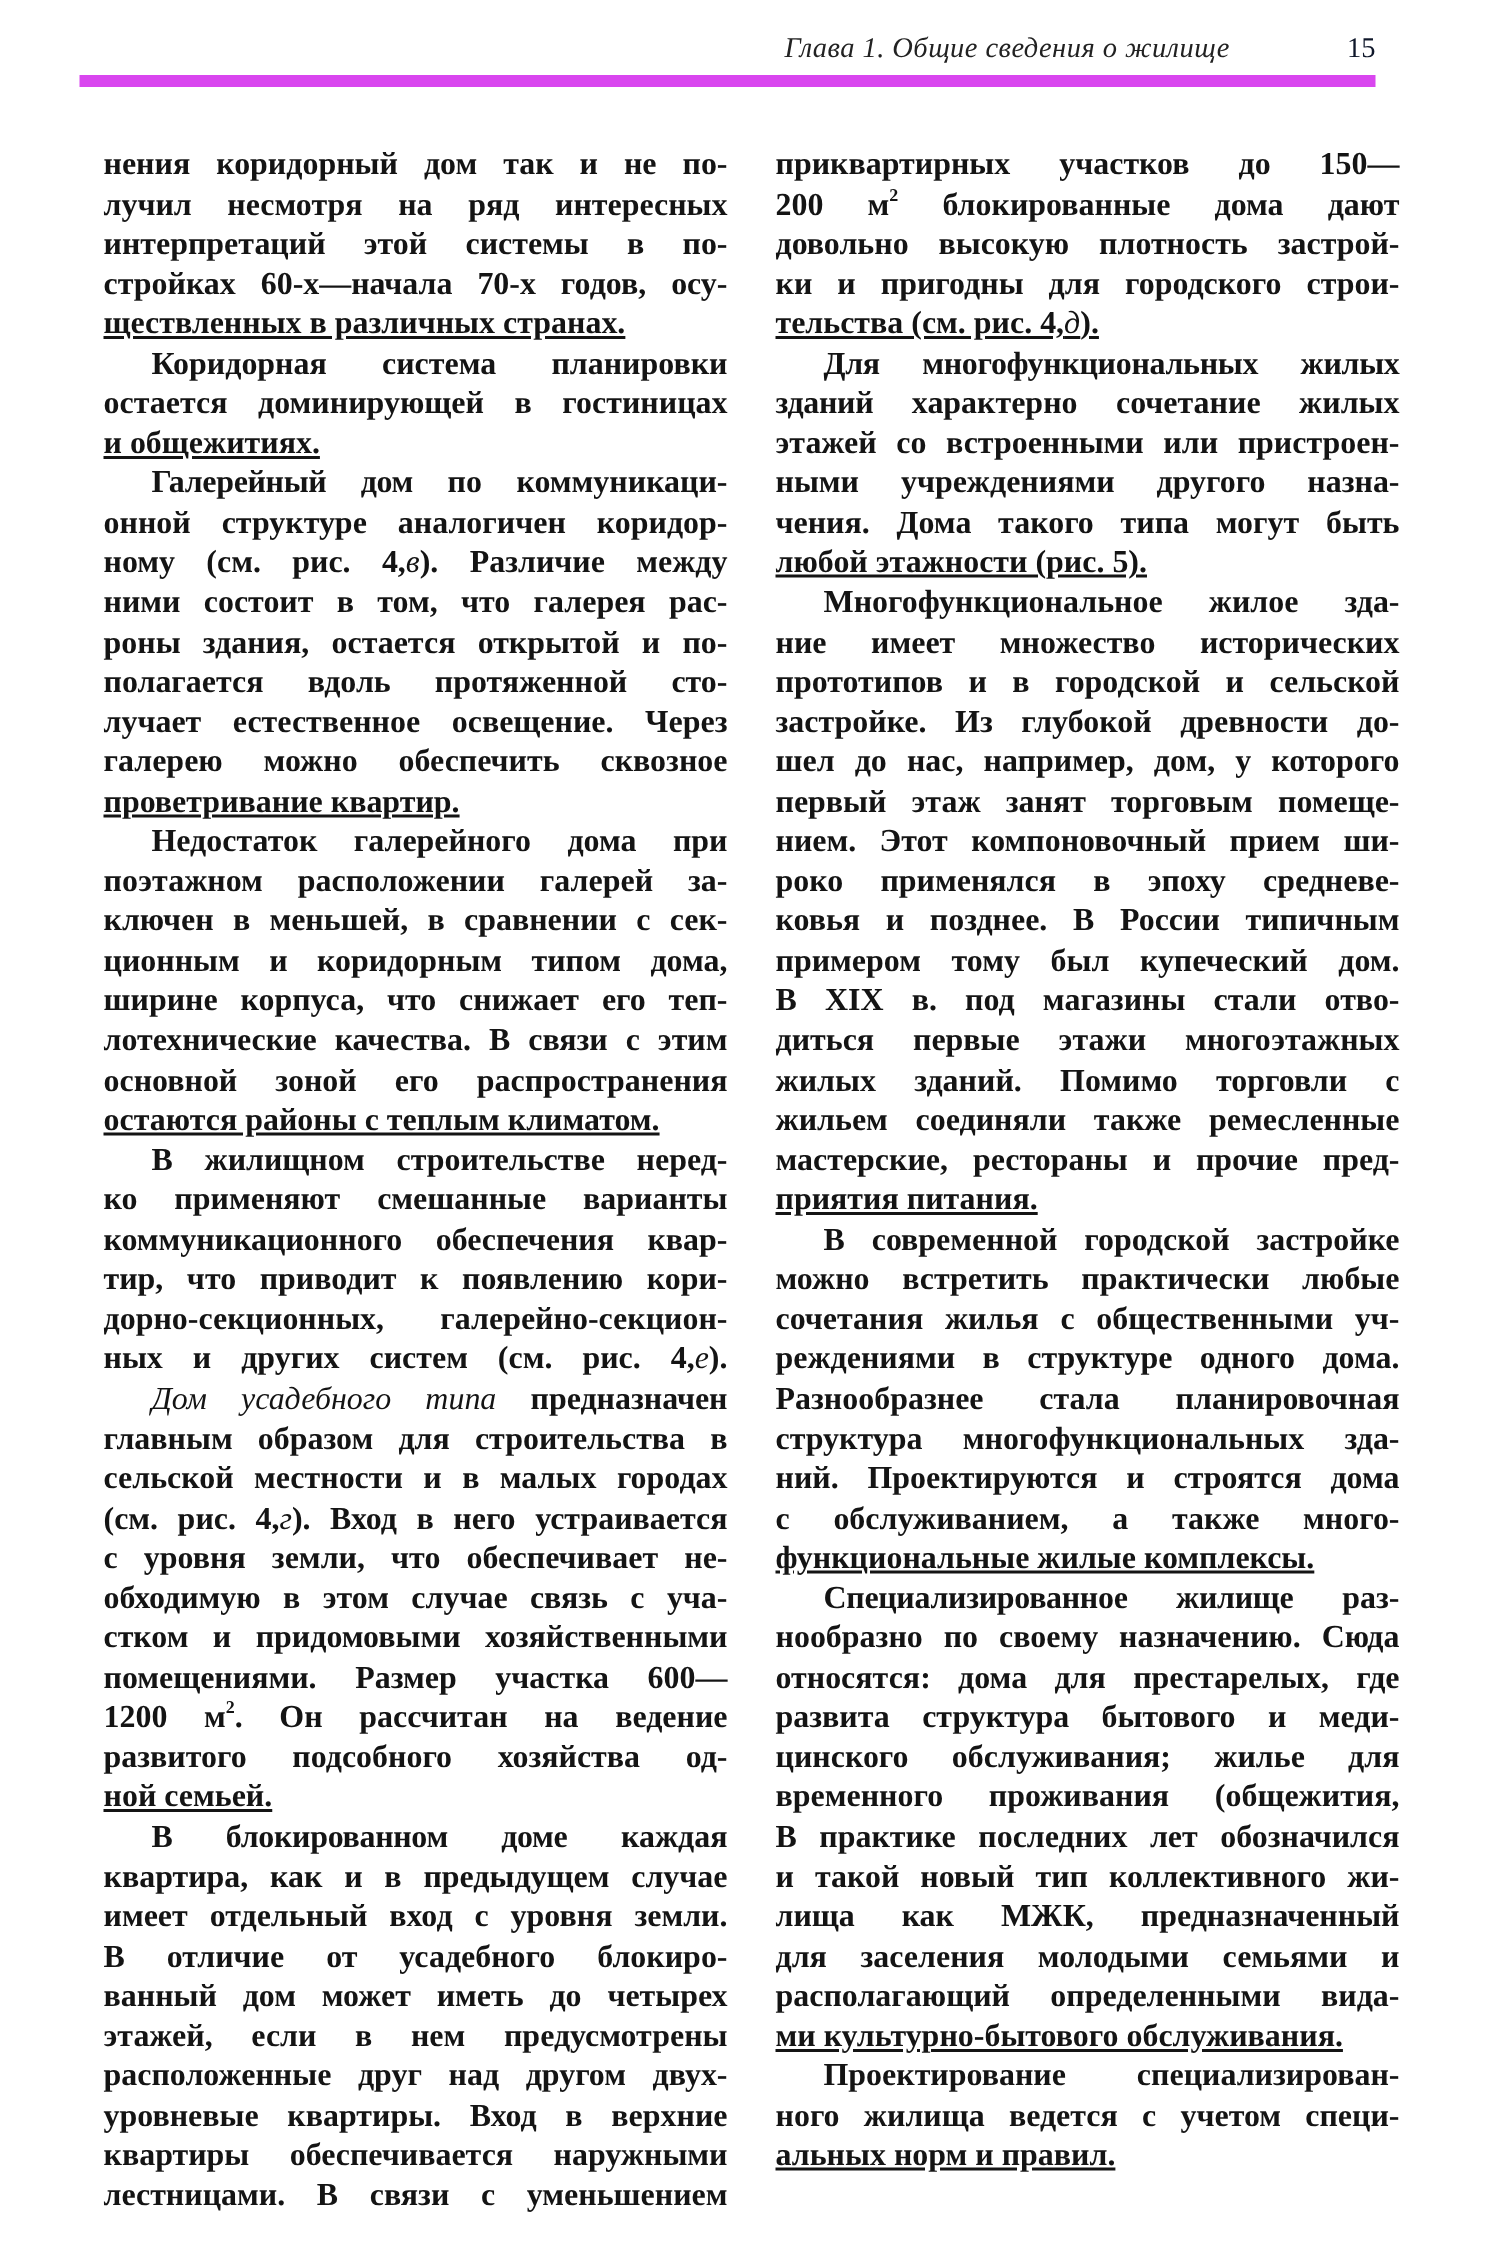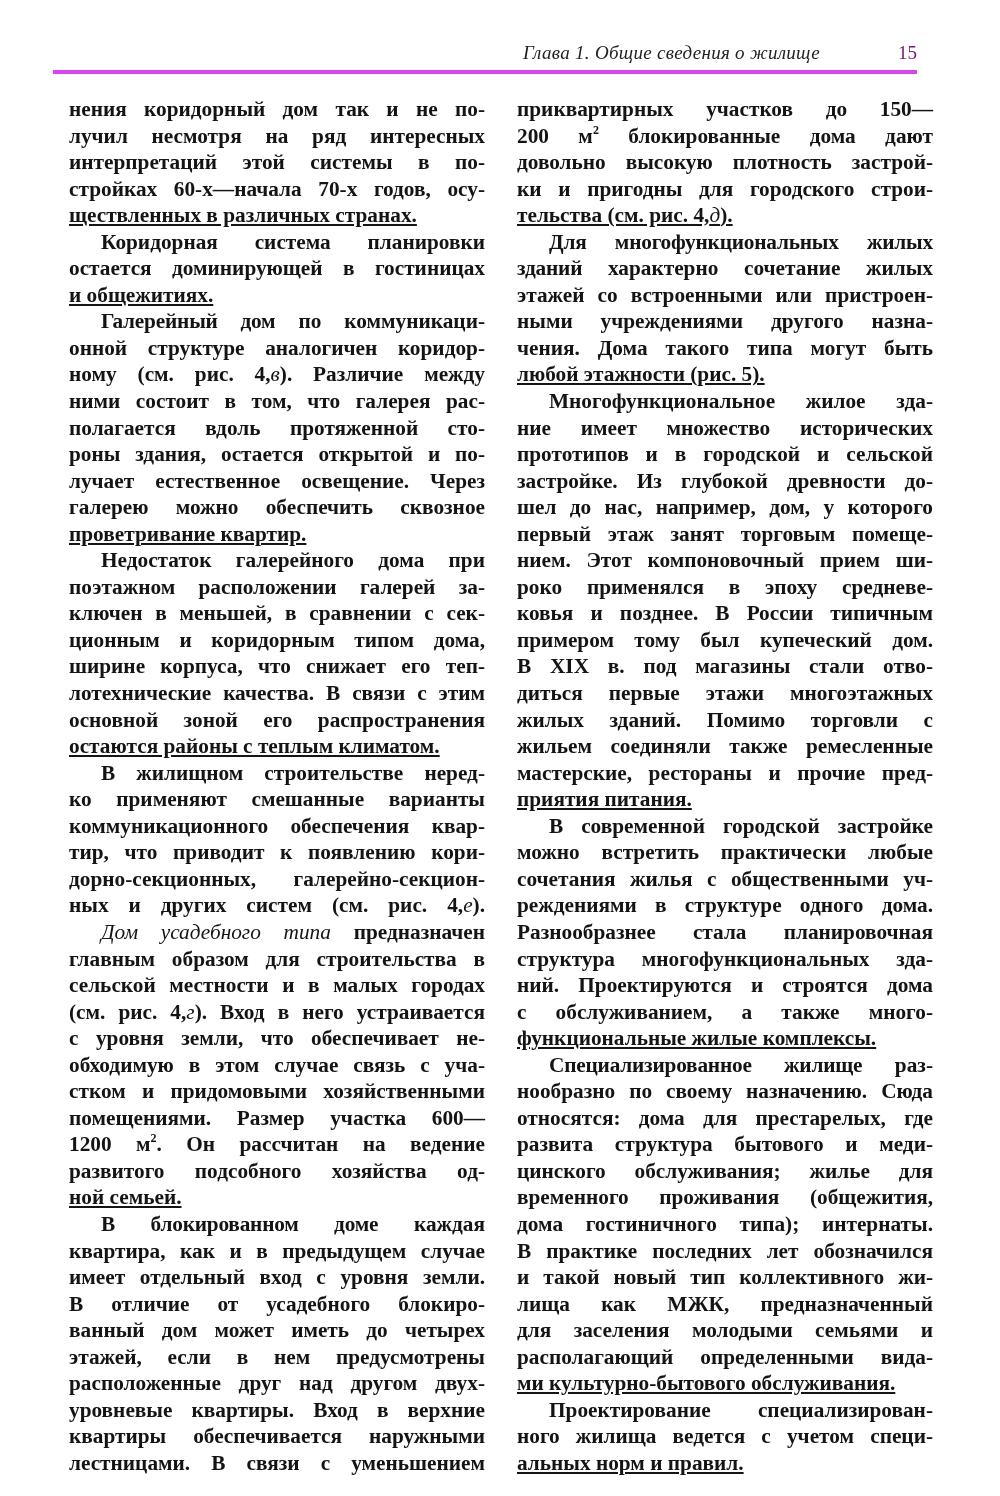--- a/index.html
+++ b/index.html
@@ -3,29 +3,29 @@
 <meta charset="utf-8">
 <style>
   html, body { margin: 0; padding: 0; }
   body {
     width: 1000px; height: 1496px; background: #ffffff;
     position: relative; overflow: hidden;
     font-family: "Liberation Serif", "DejaVu Serif", serif;
     color: #141414;
   }
   .running-head {
-    position: absolute; left: 53px; top: 38px; width: 864px; height: 32px;
-    border-bottom: 4px solid #d946ef;
+    position: absolute; left: 53px; top: 18px; width: 864px; height: 32px;
+    border-bottom: 8px solid #d946ef;
   }
   .running-head .title {
     position: absolute; left: 470px; top: 4px;
     font-style: italic; font-size: 19px; letter-spacing: 0.3px; color: #222;
   }
   .running-head .pageno {
-    position: absolute; right: 0; top: 4px; font-size: 19px; color: #701a75;
+    position: absolute; right: 0; top: 4px; font-size: 19px; color: #0f172a;
   }
   .column {
     position: absolute; top: 96px; width: 416px;
     font-size: 21.3px; line-height: 26.55px; font-weight: bold; margin-left: 16px;
   }
   .col-left { left: 53px; }
   .col-right { left: 501px; }
   .line {
     display: block; height: 26.55px; white-space: nowrap;
     text-align: justify; text-align-last: justify; overflow: visible;
@@ -50,22 +50,22 @@
     <span class="line"><span>интерпретаций этой системы в по-</span></span>
     <span class="line"><span>стройках 60-х—начала 70-х годов, осу-</span></span>
     <span class="line last"><span>ществленных в различных странах.</span></span>
     <span class="line indent"><span>Коридорная система планировки</span></span>
     <span class="line"><span>остается доминирующей в гостиницах</span></span>
     <span class="line last"><span>и общежитиях.</span></span>
     <span class="line indent"><span class="term">Галерейный дом</span><span> по коммуникаци-</span></span>
     <span class="line"><span>онной структуре аналогичен коридор-</span></span>
     <span class="line"><span>ному (см. рис. 4,</span><span class="ital">в</span><span>). Различие между</span></span>
     <span class="line"><span>ними состоит в том, что галерея рас-</span></span>
+    <span class="line"><span>роны здания, остается открытой и по-</span></span>
     <span class="line"><span>полагается вдоль протяженной сто-</span></span>
-    <span class="line"><span>роны здания, остается открытой и по-</span></span>
     <span class="line"><span>лучает естественное освещение. Через</span></span>
     <span class="line"><span>галерею можно обеспечить сквозное</span></span>
     <span class="line last"><span>проветривание квартир.</span></span>
     <span class="line indent"><span>Недостаток галерейного дома при</span></span>
     <span class="line"><span>поэтажном расположении галерей за-</span></span>
     <span class="line"><span>ключен в меньшей, в сравнении с сек-</span></span>
     <span class="line"><span>ционным и коридорным типом дома,</span></span>
     <span class="line"><span>ширине корпуса, что снижает его теп-</span></span>
     <span class="line"><span>лотехнические качества. В связи с этим</span></span>
     <span class="line"><span>основной зоной его распространения</span></span>
@@ -134,21 +134,20 @@
     <span class="line"><span>структура многофункциональных зда-</span></span>
     <span class="line"><span>ний. Проектируются и строятся дома</span></span>
     <span class="line"><span>с обслуживанием, а также много-</span></span>
     <span class="line last"><span>функциональные жилые комплексы.</span></span>
     <span class="line indent"><span class="term">Специализированное жилище</span><span> раз-</span></span>
     <span class="line"><span>нообразно по своему назначению. Сюда</span></span>
     <span class="line"><span>относятся: дома для престарелых, где</span></span>
     <span class="line"><span>развита структура бытового и меди-</span></span>
     <span class="line"><span>цинского обслуживания; жилье для</span></span>
     <span class="line"><span>временного проживания (общежития,</span></span>
-    <span class="line"><span>дома гостиничного типа); интернаты.</span></span>
     <span class="line"><span>В практике последних лет обозначился</span></span>
     <span class="line"><span>и такой новый тип коллективного жи-</span></span>
     <span class="line"><span>лища как МЖК, предназначенный</span></span>
     <span class="line"><span>для заселения молодыми семьями и</span></span>
     <span class="line"><span>располагающий определенными вида-</span></span>
     <span class="line last"><span>ми культурно-бытового обслуживания.</span></span>
     <span class="line indent"><span>Проектирование специализирован-</span></span>
     <span class="line"><span>ного жилища ведется с учетом специ-</span></span>
     <span class="line last"><span>альных норм и правил.</span></span>
   </div>

